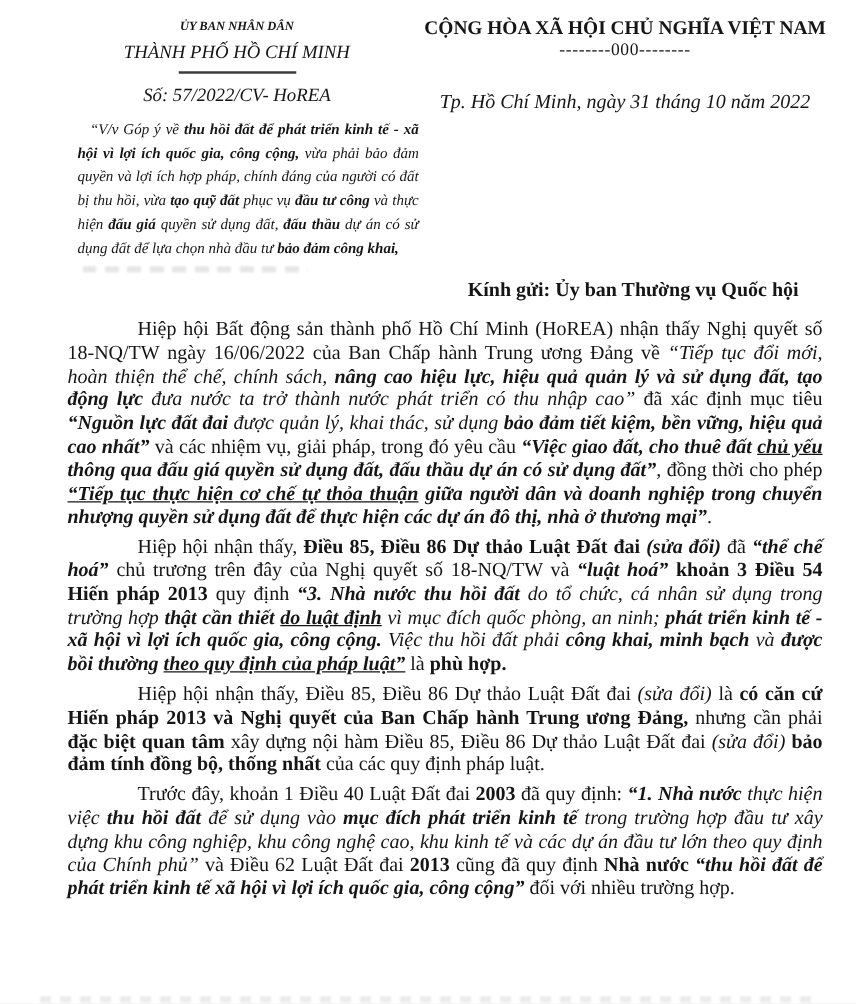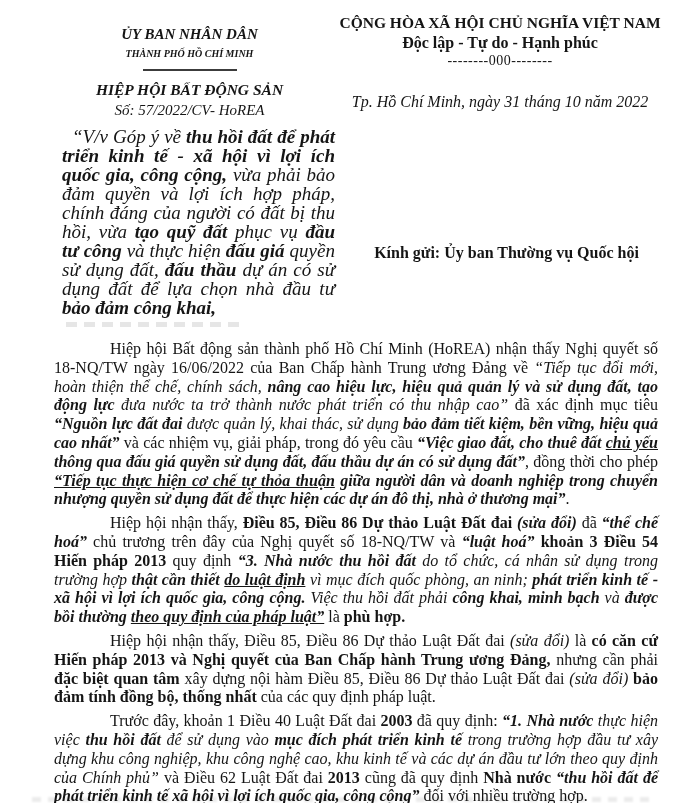--- a/index.html
+++ b/index.html
@@ -16,32 +16,32 @@
   }
   .b { font-weight: bold; }
   .i { font-style: italic; }
   .u { text-decoration: underline; }
 
   
   .header { display: flex; padding-top: 12px; }
   .col-left  { flex: 0 0 335px; padding-left: 44px; text-align: center; }
   .col-right { flex: 1; text-align: center; padding-right: 20px; }
 
-  .agency-line1 { font-size: 15px; line-height: 20px; font-weight: bold; font-style: italic; margin-top: 12px; }
-  .agency-line2 { font-size: 10px; line-height: 20px; font-weight: bold; font-style: italic; }
+  .agency-line1 { font-size: 10px; line-height: 20px; font-weight: bold; font-style: italic; }
+  .agency-line2 { font-size: 15px; line-height: 20px; font-weight: normal; font-style: italic; }
   .agency-rule  { width: 94px; height: 2px; background: #3c3c3c; margin: 5px auto 9px auto; }
   .org-name { font-size: 15.5px; line-height: 20px; font-weight: bold; font-style: italic; }
   .ref-no   { font-size: 15px; line-height: 18px; font-style: italic; margin-top: 1px; }
 
   .subject {
     margin: 8px 0 0 18px;
     width: 273px;
     text-align: justify;
     font-style: italic;
-    font-size: 19px;
+    font-size: 12px;
     line-height: 19px;
     text-indent: 10px;
   }
   .ghost-line {
     width: 180px; height: 5px;
     margin: 5px 0 0 22px;
     background: repeating-linear-gradient(90deg, rgba(0,0,0,0.22) 0 11px, rgba(0,0,0,0) 11px 18px);
     filter: blur(0.7px);
     opacity: 0.45;
   }
@@ -76,29 +76,27 @@
 <body>
 
 <div class="page">
 
   <div class="header">
 
     <div class="col-left">
       <div class="agency-line1">ỦY BAN NHÂN DÂN</div>
       <div class="agency-line2">THÀNH PHỐ HỒ CHÍ MINH</div>
       <div class="agency-rule"></div>
-      <div class="org-name">HIỆP HỘI BẤT ĐỘNG SẢN</div>
       <div class="ref-no">Số: 57/2022/CV- HoREA</div>
       <div class="subject"><span class="i">“V/v Góp ý về </span><span class="b i">thu hồi đất để phát triển kinh tế - xã hội vì lợi ích quốc gia, công cộng,</span><span class="i"> vừa phải bảo đảm quyền và lợi ích hợp pháp, chính đáng của người có đất bị thu hồi, vừa </span><span class="b i">tạo quỹ đất</span><span class="i"> phục vụ </span><span class="b i">đầu tư công</span><span class="i"> và thực hiện </span><span class="b i">đấu giá</span><span class="i"> quyền sử dụng đất, </span><span class="b i">đấu thầu</span><span class="i"> dự án có sử dụng đất để lựa chọn nhà đầu tư </span><span class="b i">bảo đảm công khai,</span></div>
       <div class="ghost-line"></div>
     </div>
 
     <div class="col-right">
       <div class="national">CỘNG HÒA XÃ HỘI CHỦ NGHĨA VIỆT NAM</div>
-      <div class="motto">Độc lập - Tự do - Hạnh phúc</div>
       <div class="divider">--------000--------</div>
       <div class="place-date">Tp. Hồ Chí Minh, ngày 31 tháng 10 năm 2022</div>
       <div class="salutation">Kính gửi: Ủy ban Thường vụ Quốc hội</div>
     </div>
 
   </div>
 
   <div class="body-text">
     <p><span>Hiệp hội Bất động sản thành phố Hồ Chí Minh (HoREA) nhận thấy Nghị quyết số 18-NQ/TW ngày 16/06/2022 của Ban Chấp hành Trung ương Đảng về </span><span class="i">“Tiếp tục đổi mới, hoàn thiện thể chế, chính sách, </span><span class="b i">nâng cao hiệu lực, hiệu quả quản lý và sử dụng đất, tạo động lực</span><span class="i"> đưa nước ta trở thành nước phát triển có thu nhập cao”</span><span> đã xác định mục tiêu </span><span class="b i">“Nguồn lực đất đai</span><span class="i"> được quản lý, khai thác, sử dụng </span><span class="b i">bảo đảm tiết kiệm, bền vững, hiệu quả cao nhất”</span><span> và các nhiệm vụ, giải pháp, trong đó yêu cầu </span><span class="b i">“Việc giao đất, cho thuê đất </span><span class="b i u">chủ yếu</span><span class="b i"> thông qua đấu giá quyền sử dụng đất, đấu thầu dự án có sử dụng đất”</span><span>, đồng thời cho phép </span><span class="b i u">“Tiếp tục thực hiện cơ chế tự thỏa thuận</span><span class="b i"> giữa người dân và doanh nghiệp trong chuyển nhượng quyền sử dụng đất để thực hiện các dự án đô thị, nhà ở thương mại”</span><span>.</span></p>
     <p><span>Hiệp hội nhận thấy, </span><span class="b">Điều 85, Điều 86 Dự thảo Luật Đất đai </span><span class="b i">(sửa đổi)</span><span> đã </span><span class="b i">“thể chế hoá”</span><span> chủ trương trên đây của Nghị quyết số 18-NQ/TW và </span><span class="b i">“luật hoá”</span><span class="b"> khoản 3 Điều 54 Hiến pháp 2013</span><span> quy định </span><span class="b i">“3. </span><span class="b i">Nhà nước thu hồi đất</span><span class="i"> do tổ chức, cá nhân sử dụng trong trường hợp </span><span class="b i">thật cần thiết </span><span class="b i u">do luật định</span><span class="i"> vì mục đích quốc phòng, an ninh; </span><span class="b i">phát triển kinh tế - xã hội vì lợi ích quốc gia, công cộng.</span><span class="i"> Việc thu hồi đất phải </span><span class="b i">công khai, minh bạch</span><span class="i"> và </span><span class="b i">được bồi thường </span><span class="b i u">theo quy định của pháp luật”</span><span> là </span><span class="b">phù hợp.</span></p>

